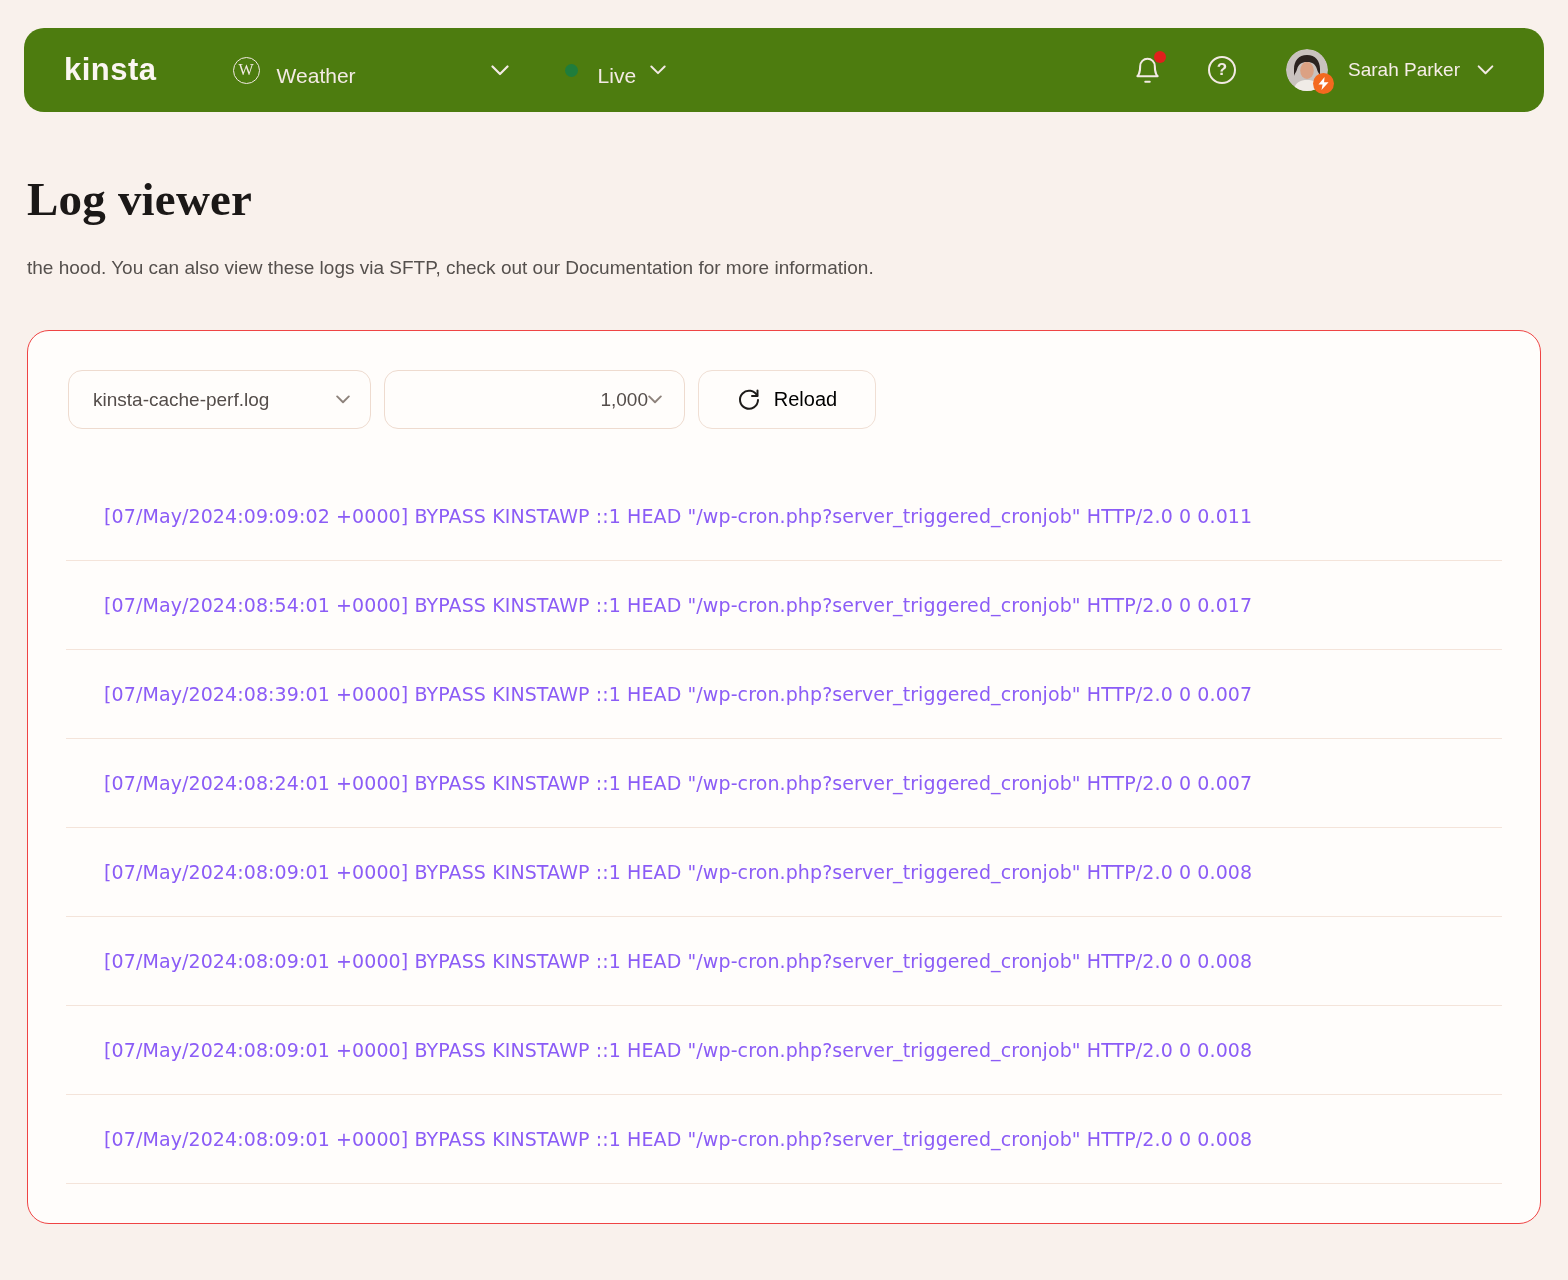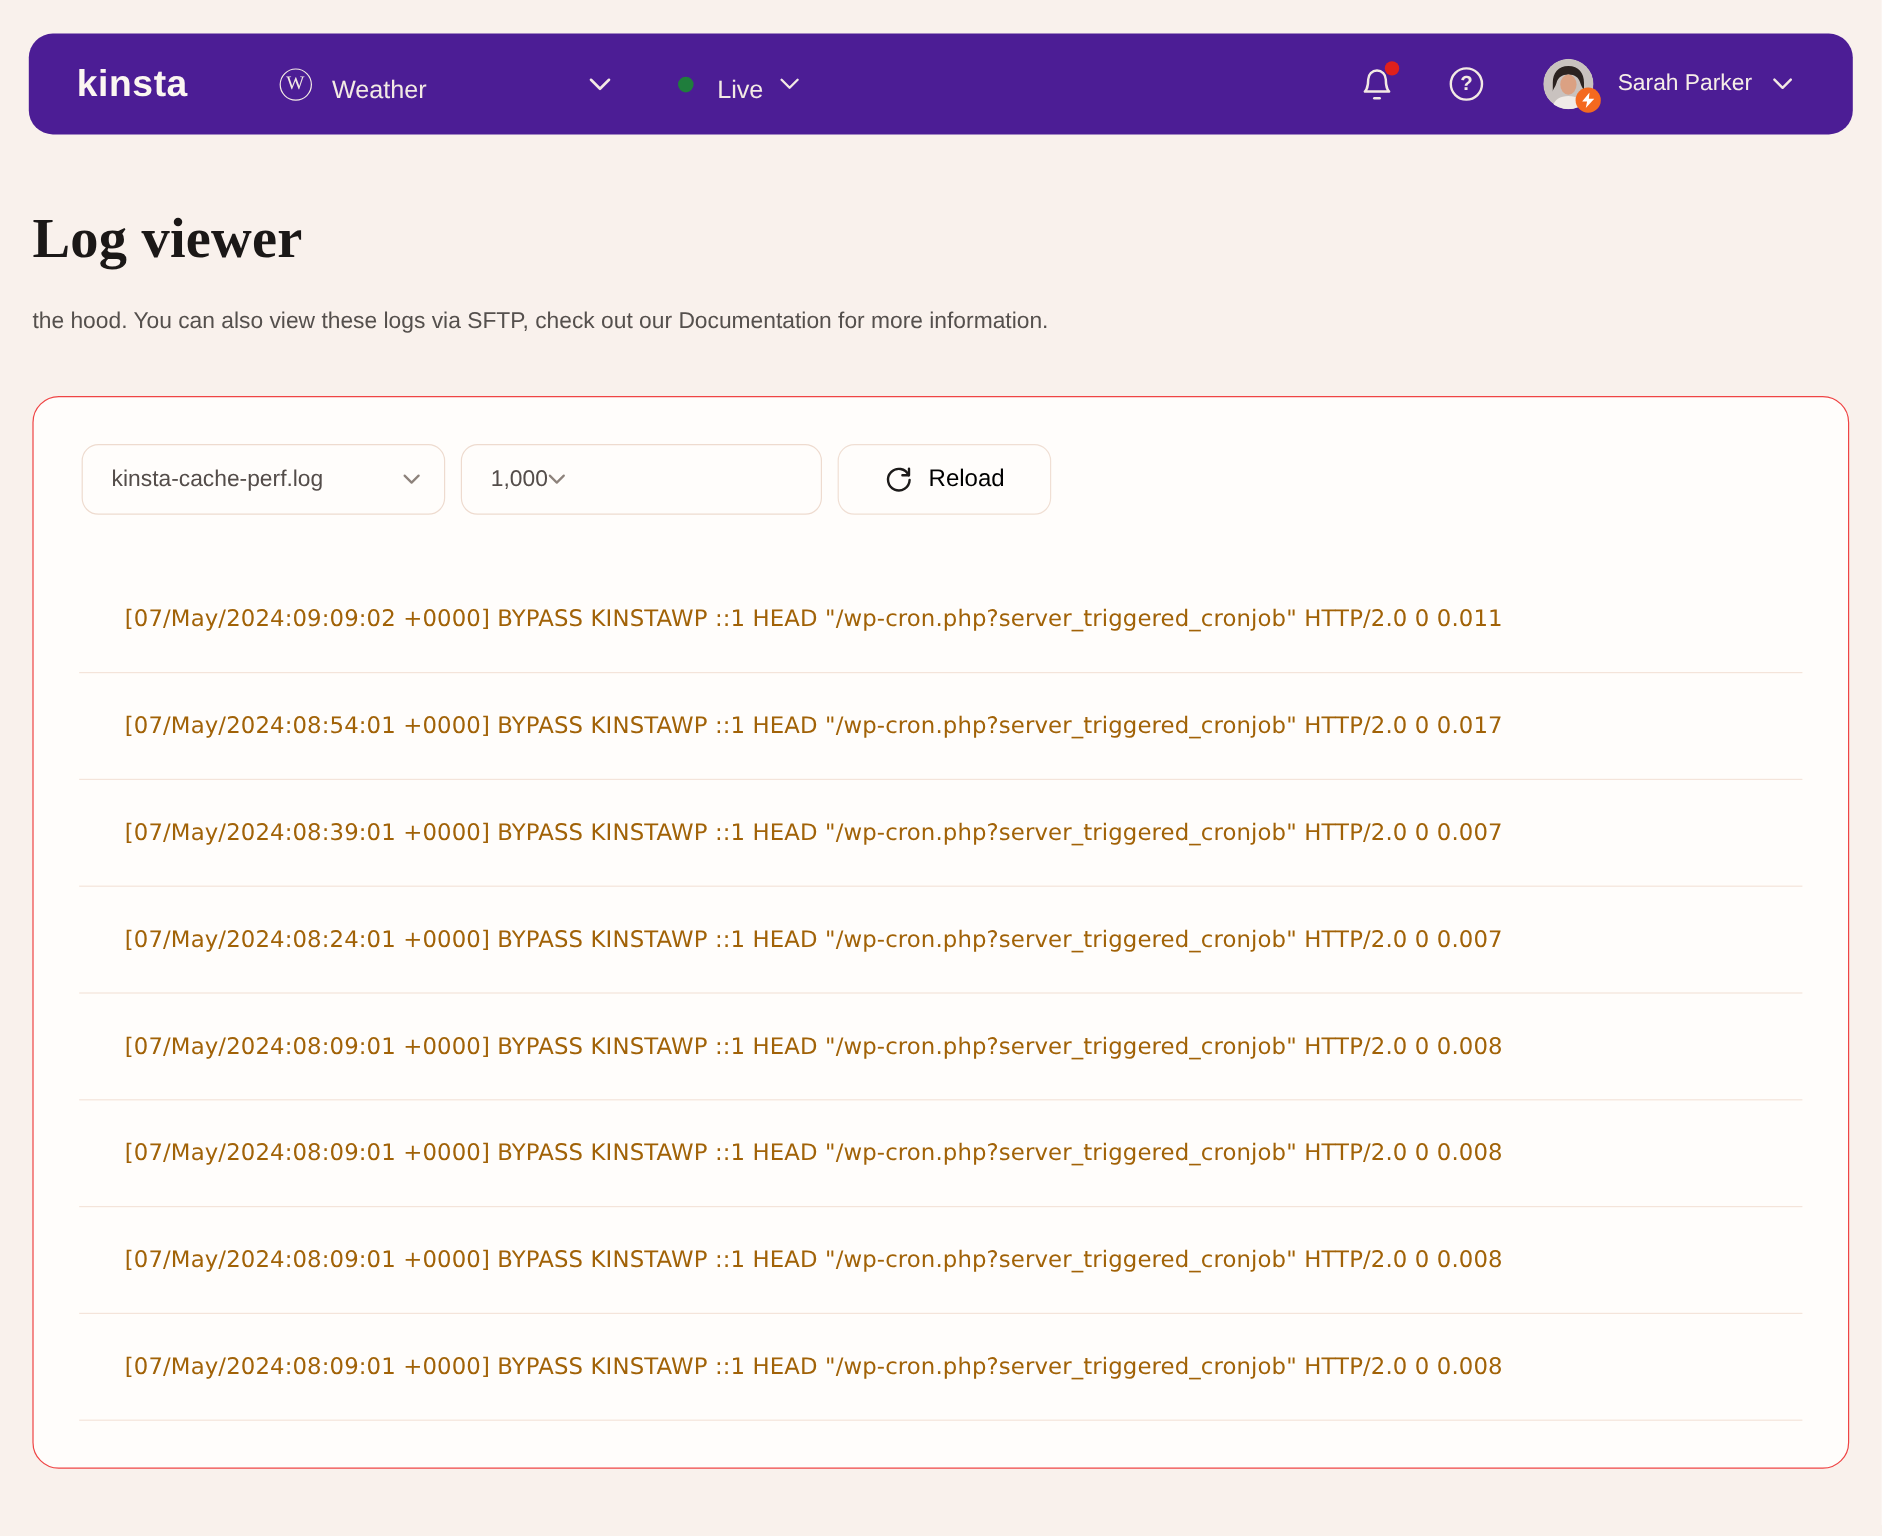--- a/index.html
+++ b/index.html
@@ -7,21 +7,21 @@
   body {
     background: #f9f1ec;
     font-family: "Liberation Sans", sans-serif;
     overflow: hidden;
   }
 
   
   .navbar {
     margin: 28px 24px 0 24px;
     height: 84px;
-    background: #4c1d95;
+    background: #4d7c0f;
     border-radius: 20px;
     display: flex;
     align-items: center;
     padding: 0 50px 0 40px;
     text-align: center;
   }
   .logo {
     font-size: 31px;
     font-weight: 800;
     color: #fbf6f1;
@@ -148,21 +148,21 @@
   .search-box { width: 303px; padding: 0 22px; cursor: text; }
   .search-box input {
     border: none; outline: none; background: transparent;
     font-family: "Liberation Sans", sans-serif;
     font-size: 19px;
     color: #544d4a;
     margin-left: 15px;
     width: 200px;
   }
   .search-box input::placeholder { color: #7b7470; }
-  .count-select { width: 301px; padding: 0 22px 0 24px; justify-content: flex-start; color: #544d4a; }
+  .count-select { width: 301px; padding: 0 22px 0 24px; justify-content: flex-end; color: #544d4a; }
   .reload-btn {
     width: 178px;
     justify-content: center;
     gap: 13px;
     color: #000000;
     font-weight: 500;
     border-color: #f0dfd4;
     font-size: 20px;
   }
   .sel-chev { stroke: #8d827b; }
@@ -172,21 +172,21 @@
   .log-row {
     margin: 0 38px;
     height: 89px;
     display: flex;
     align-items: center;
     padding-left: 38px;
     border-bottom: 1px solid #f4e4da;
     font-family: "DejaVu Sans", sans-serif;
     font-size: 19px;
     letter-spacing: 0.1px;
-    color: #a16207;
+    color: #8b5cf6;
     white-space: nowrap;
     overflow: hidden;
   }
 </style>
 </head>
 <body>
 
 <header class="navbar">
   <div class="logo">kinsta</div>
 

